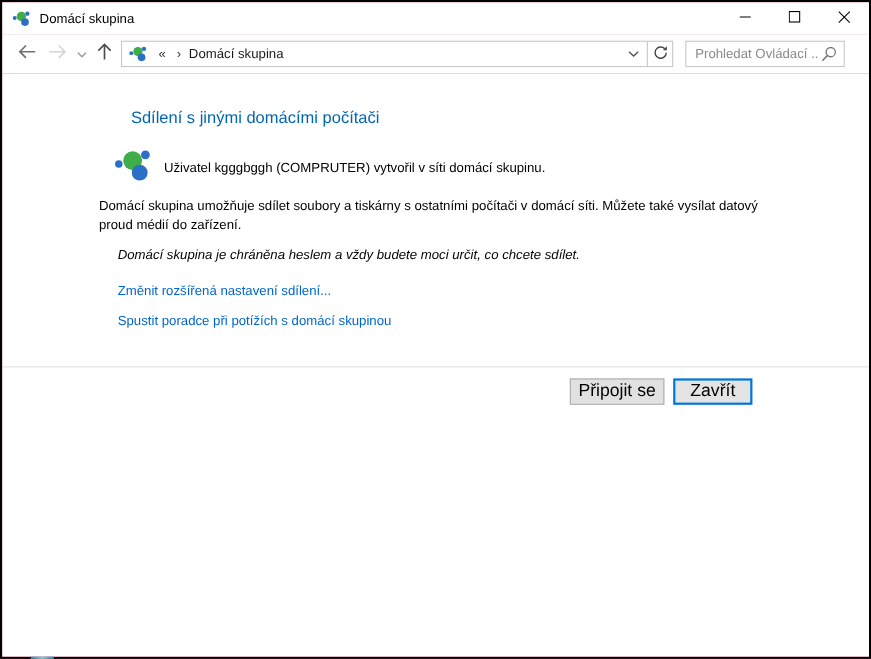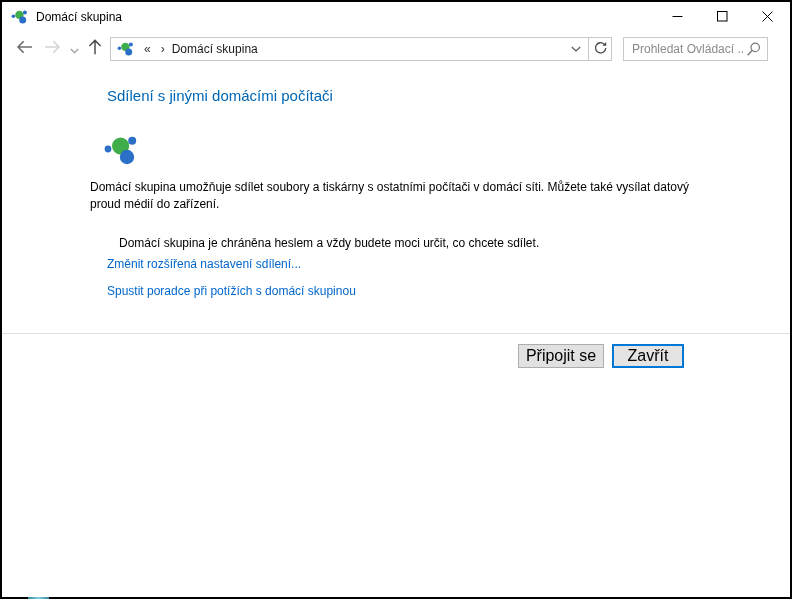--- a/index.html
+++ b/index.html
@@ -29,25 +29,25 @@
 
   .searchbox{margin-left:11px;width:145px;height:24px;flex:none;border:1px solid #c8c8c8;box-sizing:border-box;
     display:flex;align-items:center;background:#fff;}
   .searchbox input{border:0;outline:0;flex:1;min-width:0;padding:0 0 0 8px;font-family:"Liberation Sans",sans-serif;
     font-size:12px;color:#333;background:transparent;}
   .searchbox input::placeholder{color:#8a8a8a;}
   .search-icon{margin:0 6px 0 2px;display:flex;flex:none;}
 
   
   .content{flex:1;position:relative;background:#fff;font-size:12px;color:#000;}
-  .heading{position:absolute;left:105px;top:20px;margin:0;font-size:15px;font-weight:400;color:#0066b4;white-space:nowrap;}
+  .heading{position:absolute;left:105px;top:20px;margin:12px;font-size:15px;font-weight:400;color:#0066b4;white-space:nowrap;}
   .hg-big{position:absolute;left:101px;top:67px;width:34px;height:34px;}
   .status-text{position:absolute;left:147px;top:78px;white-space:nowrap;}
   .para1{position:absolute;left:88px;top:112px;width:618px;margin:0;line-height:17px;}
-  .para2{position:absolute;left:105px;top:157px;margin:12px;white-space:nowrap;}
+  .para2{position:absolute;left:105px;top:157px;margin:0;white-space:nowrap;font-style:italic;}
   .cplink{position:absolute;left:105px;color:#0066cc;text-decoration:none;cursor:pointer;white-space:nowrap;}
   .link-advanced{top:190px;}
   .link-trouble{top:217px;}
   .hsep{position:absolute;left:0;right:0;top:266px;height:1px;background:#e0e0e0;}
   .btn{position:absolute;top:277px;height:24px;box-sizing:border-box;font-family:"Liberation Sans",sans-serif;
     font-size:16px;color:#000;background:#e1e1e1;border:1px solid #adadad;cursor:default;}
   .btn-join{left:516px;width:86px;}
   .btn-close{left:610px;width:72px;border:2px solid #0078d7;background:#e4e4e4;}
 
   .teal-sliver{position:absolute;left:28px;bottom:0;width:21px;height:2px;
@@ -168,20 +168,21 @@
       <h1 class="heading">Sdílení s jinými domácími počítači</h1>
 
       <span class="hg-big">
         <svg width="34" height="34" viewBox="0 0 34 34">
           <circle cx="5" cy="15" r="3.4" fill="#2b6fc6"></circle>
           <circle cx="17.6" cy="12" r="8.6" fill="#3fae4a"></circle>
           <circle cx="24" cy="23" r="7.2" fill="#2b6fc6"></circle>
           <circle cx="29.2" cy="6.8" r="4" fill="#2b6fc6"></circle>
         </svg>
       </span>
+      <span class="status-text">Uživatel kgggbggh (COMPRUTER) vytvořil v síti domácí skupinu.</span>
 
       <p class="para1">Domácí skupina umožňuje sdílet soubory a tiskárny s ostatními počítači v domácí síti. Můžete také vysílat datový proud médií do zařízení.</p>
       <p class="para2">Domácí skupina je chráněna heslem a vždy budete moci určit, co chcete sdílet.</p>
 
       <a class="cplink link-trouble">Spustit poradce při potížích s domácí skupinou</a>
       <a class="cplink link-advanced">Změnit rozšířená nastavení sdílení...</a>
 
       <div class="hsep"></div>
 
       <button class="btn btn-join">Připojit se</button>

